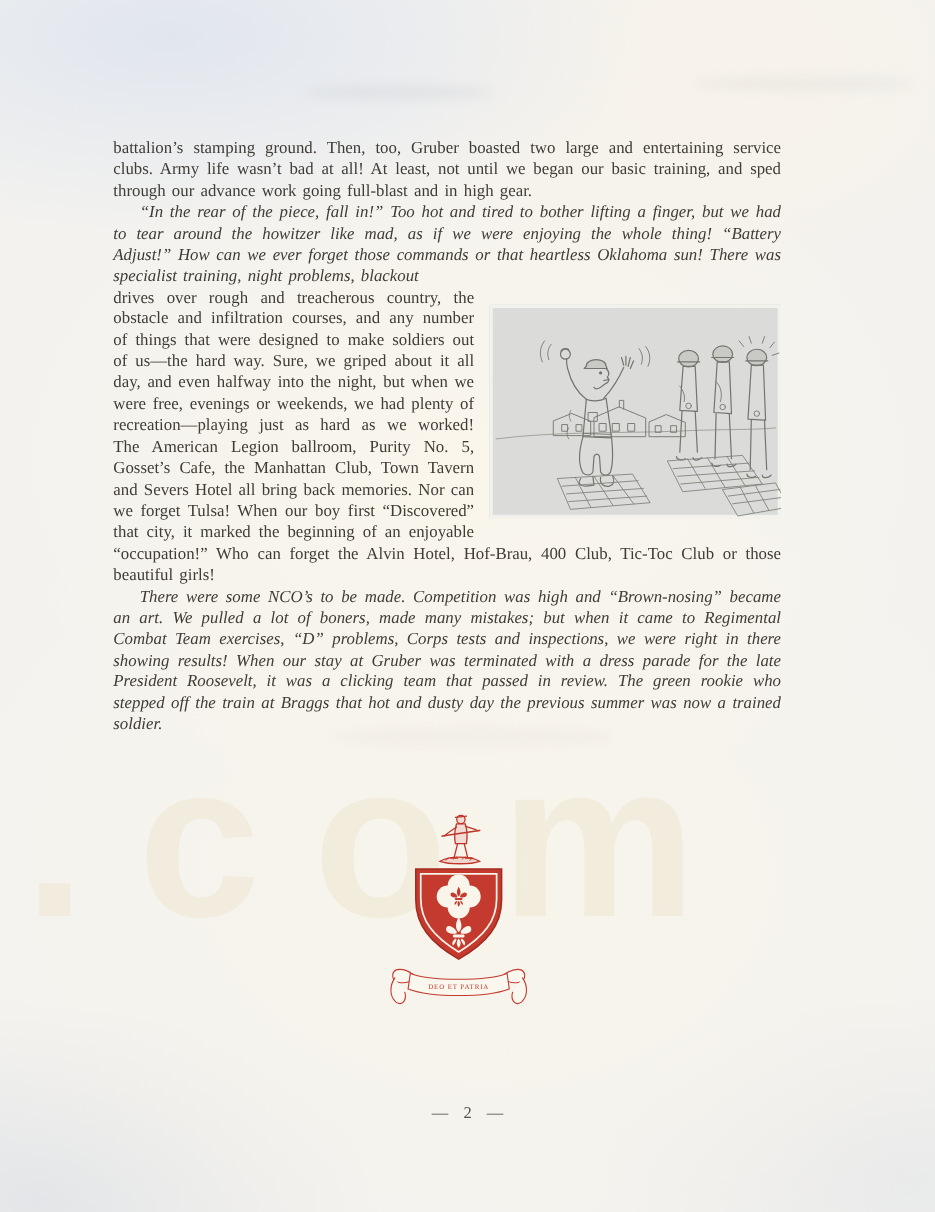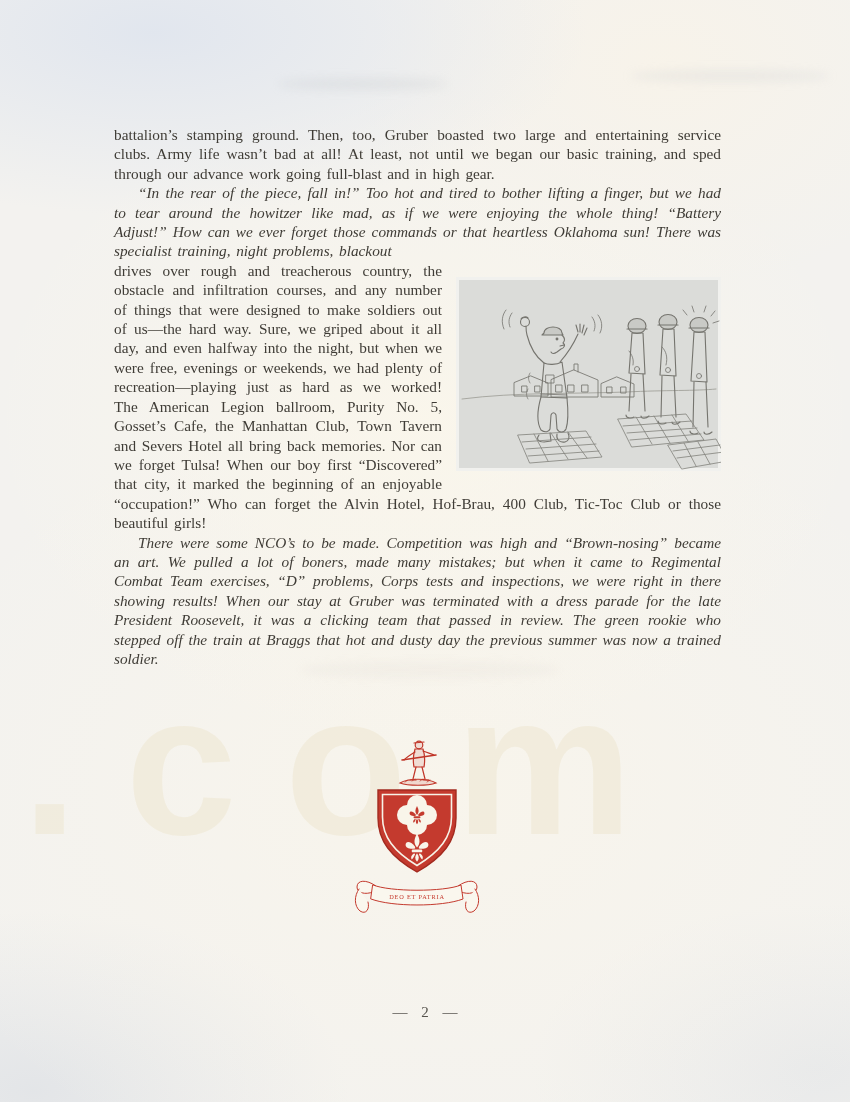--- a/index.html
+++ b/index.html
@@ -24,21 +24,21 @@
   .s2{left:630px;top:70px;width:200px;height:12px;background:rgba(190,194,200,0.18);}
   .s3{left:300px;top:662px;width:260px;height:16px;background:rgba(210,208,198,0.14);}
   .watermark-large{
     position:absolute;left:22px;top:606px;
     font-family:"Liberation Sans", sans-serif;
     font-weight:bold;font-size:200px;letter-spacing:48px;
     color:#efe8d4;opacity:0.6;white-space:nowrap;
     z-index:1;user-select:none;margin-top:44px;
   }
   .content{
-    position:absolute;left:114px;top:125px;width:607px;
+    position:absolute;left:103px;top:125px;width:607px;
     color:#3f3c36;font-size:15.3px;line-height:19.4px;
     text-align:justify;word-spacing:1.8px;z-index:2;
   }
   .content p{margin:0;}
   .indent{text-indent:24px;font-style:italic;}
   .illustration{
     float:right;width:265px;height:194px;
     margin:16px 0 6px 14px;
     background:#dbdcd9;
     box-shadow:inset 0 0 10px rgba(248,248,245,0.9);

